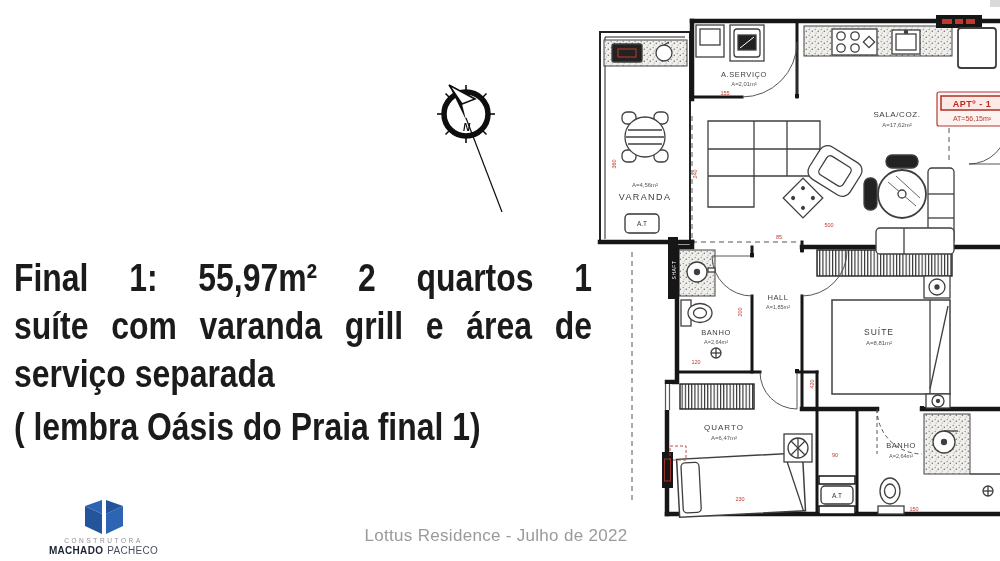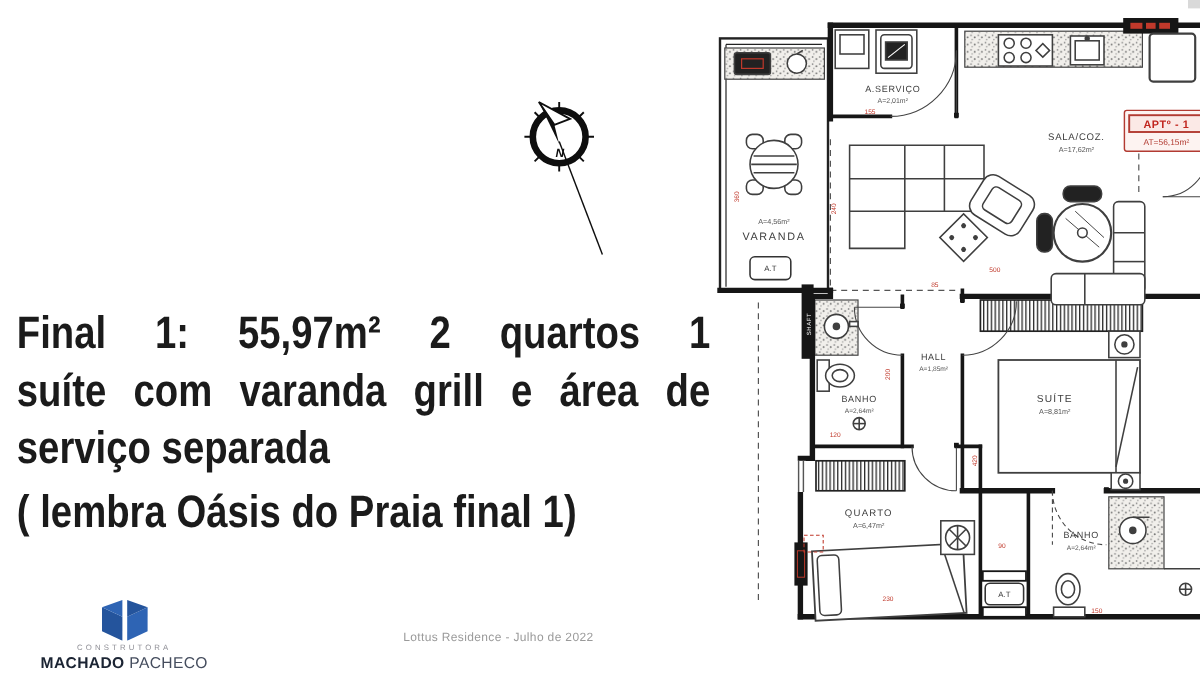--- a/index.html
+++ b/index.html
@@ -14,28 +14,28 @@
   .lline{text-align:left;}
   .note{margin-top:5px;text-align:left;}
 
   
   .compass{position:absolute;left:428px;top:78px;width:86px;height:142px;}
 
   
   .plan{position:absolute;left:592px;top:4px;width:430px;height:552px;}
 
   
-  .caption{position:absolute;left:336px;top:526px;width:320px;
-    font-size:10px;color:#9a9a9a;letter-spacing:.3px;}
+  .caption{position:absolute;left:336px;top:526px;width:320px;text-align:center;
+    font-size:17px;color:#9a9a9a;letter-spacing:.3px;}
 
   
   .logo{position:absolute;left:6px;top:498px;width:195px;text-align:center;}
   .logo svg{display:block;margin:0 auto;}
   .logo .tagline{font-size:6.5px;letter-spacing:2.6px;color:#8f8f96;margin-top:3px;}
-  .logo .name{font-size:13px;color:#1f2838;margin-top:1px;letter-spacing:.3px;}
+  .logo .name{font-size:10px;color:#1f2838;margin-top:1px;letter-spacing:.3px;}
   .logo .name .bold{font-weight:700;color:#1b2433;}
   .logo .name .reg{font-weight:400;color:#454d5e;margin-left:4px;}
 
   .corner-chip{position:absolute;right:0;top:0;width:10px;height:7px;background:#d9d9d9;}
 
   svg text{font-family:"Liberation Sans",sans-serif;}
 </style>
 </head>
 <body>
 

